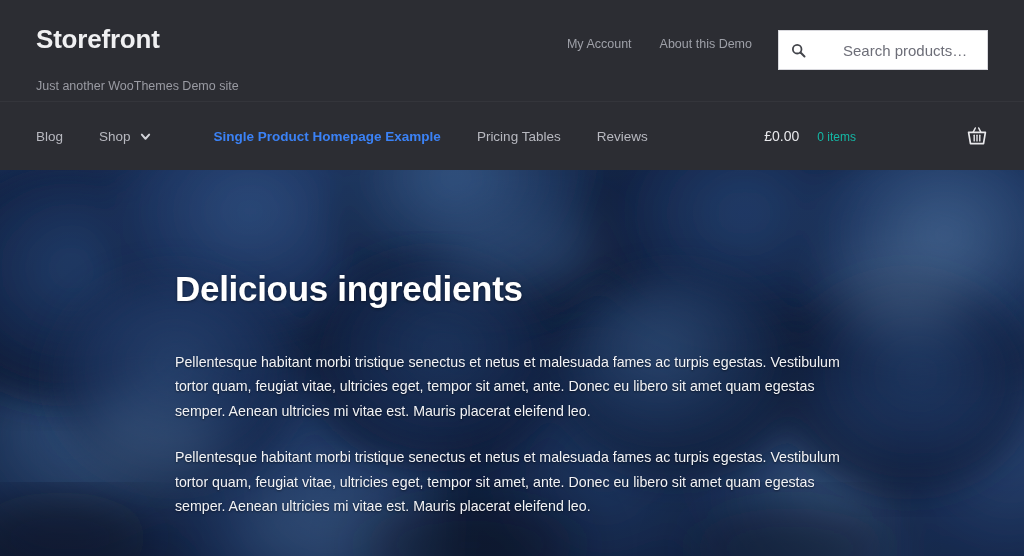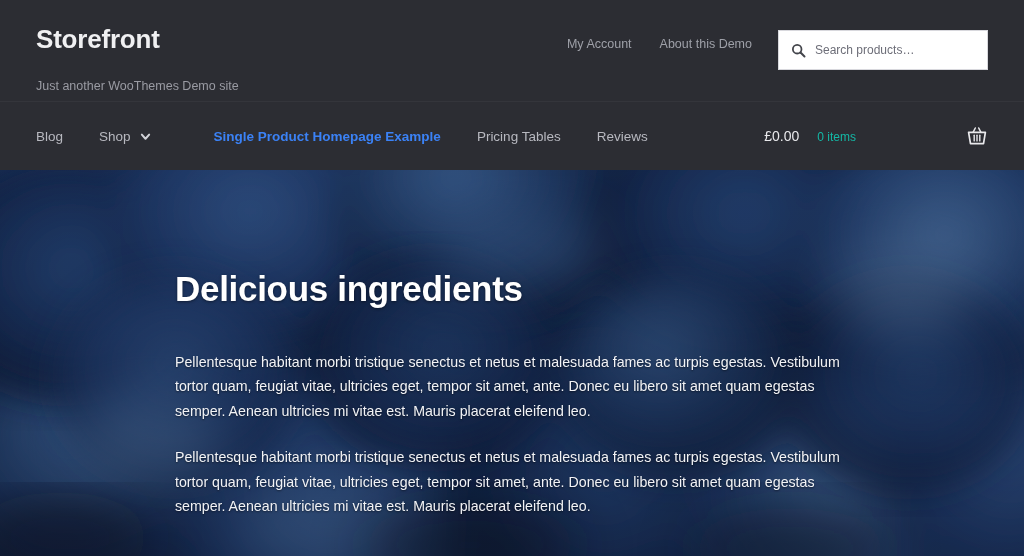--- a/index.html
+++ b/index.html
@@ -91,25 +91,26 @@
     height: 15px;
     margin-right: 9px;
     flex: 0 0 auto;
     display: block;
   }
 
   .search-input {
     border: none;
     outline: none;
     font-family: "Liberation Sans", sans-serif;
-    font-size: 12px;
+    font-size: 15px;
     color: #43454b;
     background: transparent;
     width: 100%;
     line-height: 1;
+    margin-left: 28px;
   }
   .search-input::placeholder { color: #6d6e78; opacity: 1; }
 
   
   .main-nav-bar {
     background: #2c2d33;
     height: 69px;
     border-top: 1px solid #34353b;
     display: flex;
     align-items: center;

